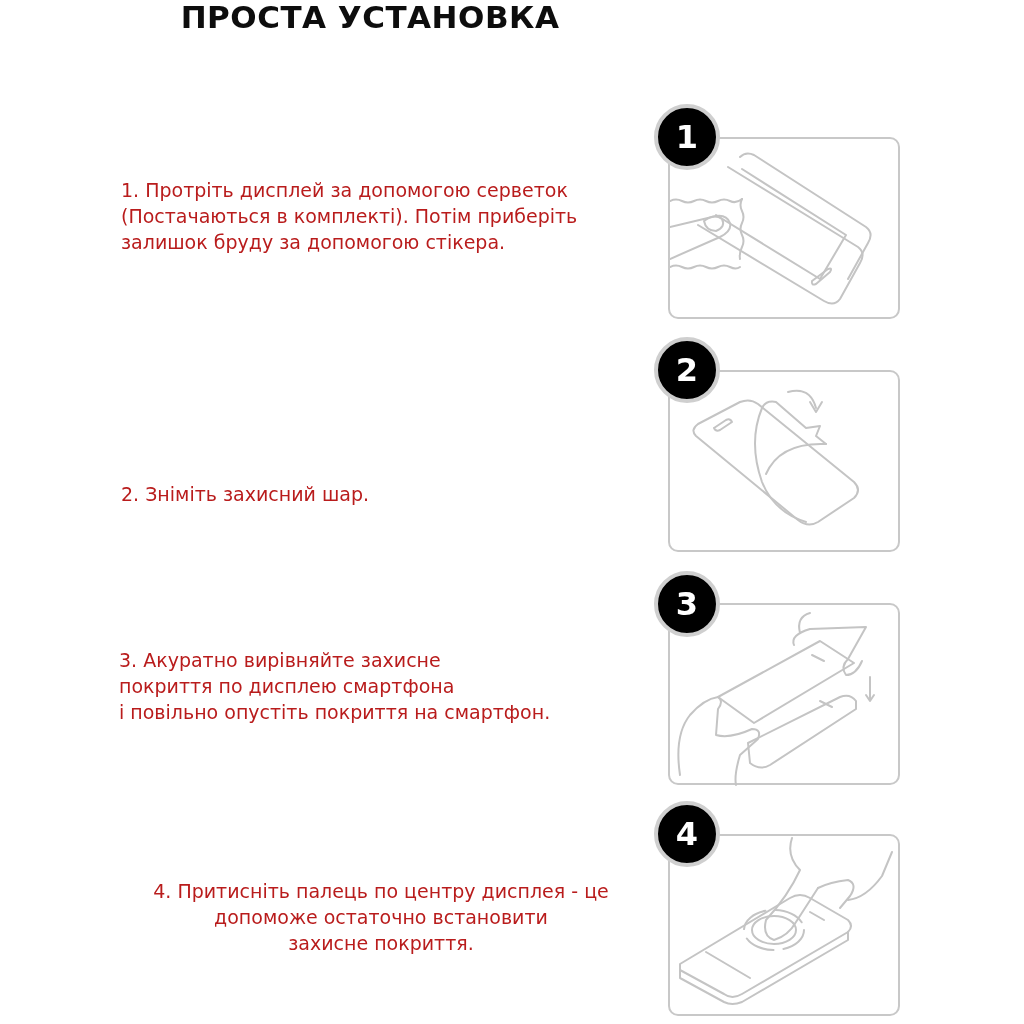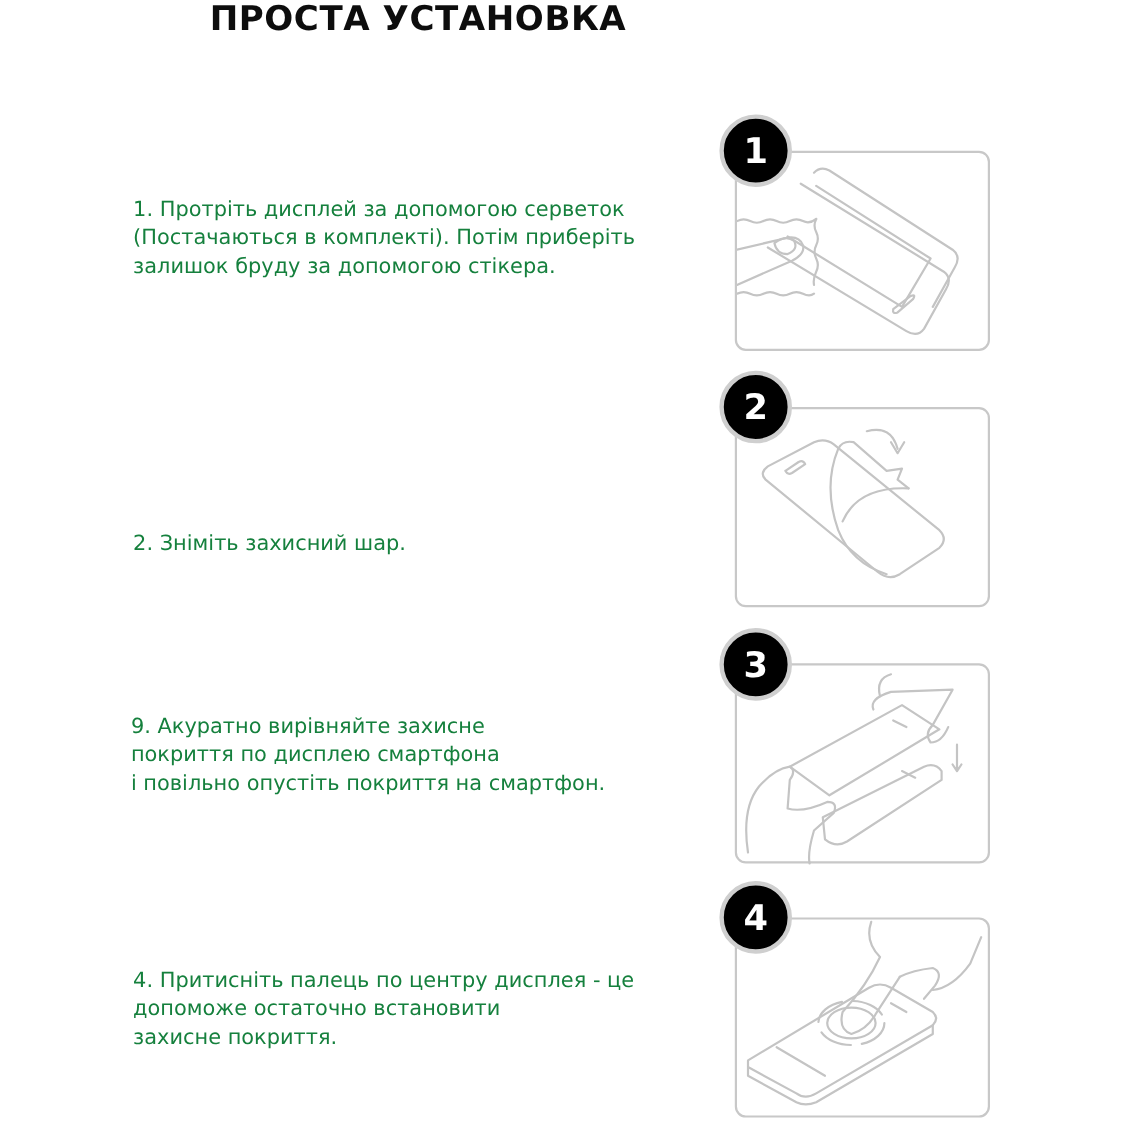--- a/index.html
+++ b/index.html
@@ -1,22 +1,22 @@
 <!DOCTYPE html>
 <html><head>
 <meta charset="utf-8">
 <style>
   html, body { margin: 0; padding: 0; background: #ffffff; }
   body { width: 1024px; height: 1024px; position: relative; overflow: hidden;
          font-family: "DejaVu Sans", "Liberation Sans", sans-serif; color: #1a1a1a; }
-  .title { position: absolute; left: 10px; width: 740px; top: 0px; text-align: center;
+  .title { position: absolute; left: 0; width: 740px; top: 0px; text-align: center;
            font-family: "DejaVu Sans", sans-serif; font-weight: bold; font-size: 31px;
            letter-spacing: 0.5px; color: #0d0d0d; line-height: 34px; }
   .step-text { position: absolute; left: 121px; width: 520px; font-size: 19px; line-height: 26px;
-               color: #15803d; white-space: pre-line; }
+               color: #b91c1c; white-space: pre-line; }
   .panel { position: absolute; left: 668px; width: 232px; height: 182px;
            border: 2px solid #c8c8c8; border-radius: 10px; box-sizing: border-box; background: #fff; }
   .panel svg { position: absolute; left: 0; top: 0; }
   .badge { position: absolute; width: 66px; height: 66px; border-radius: 50%;
            background: #000; border: 4px solid #cfcfcf; box-sizing: border-box;
            color: #fff; font-family: "DejaVu Sans", sans-serif; font-weight: bold; font-size: 32px;
            display: flex; align-items: center; justify-content: center; }
 </style>
 </head>
 <body>
@@ -52,40 +52,40 @@
       <path d="M92 36 Q96 28 106 30 L136 56 L150 54 L146 64 L156 72"></path>
       <path d="M92 36 Q78 70 92 110 Q104 140 136 150"></path>
       <path d="M156 72 Q110 70 96 102"></path>
       <path d="M118 20 Q140 14 146 36"></path>
       <path d="M140 30 L146 40 L152 30"></path>
     </g>
   </svg>
 </div>
 <div class="badge" style="left:654px; top:337px;">2</div>
 
-<div class="step-text" style="top:647px; left:119px;">9. Акуратно вирівняйте захисне
+<div class="step-text" style="top:647px; left:119px;">3. Акуратно вирівняйте захисне
 покриття по дисплею смартфона
 і повільно опустіть покриття на смартфон.</div>
 <div class="panel" style="top:603px;">
   <svg width="232" height="182" viewBox="0 0 232 182">
     <g fill="none" stroke="#c4c4c4" stroke-width="2" stroke-linecap="round" stroke-linejoin="round">
       <path d="M48 92 L150 36 L184 58 L84 118 Z"></path>
       <path d="M142 50 L154 56"></path>
       <path d="M78 138 L170 92 Q180 88 186 96 L186 104 L100 160 Q90 166 80 158 Z"></path>
       <path d="M150 96 L162 102"></path>
       <path d="M130 28 Q126 12 140 8"></path>
       <path d="M124 40 Q120 30 140 24 L196 22 L178 54 Q170 62 176 70 Q186 70 192 56"></path>
       <path d="M200 72 L200 96 M196 90 L200 96 L204 90"></path>
       <path d="M10 170 Q4 130 20 110 Q34 94 48 92 Q54 96 48 104 L46 130 Q60 134 82 124 Q92 124 88 134 L70 150 Q64 170 66 180"></path>
     </g>
   </svg>
 </div>
 <div class="badge" style="left:654px; top:571px;">3</div>
 
-<div class="step-text" style="top:878px;">4. Притисніть палець по центру дисплея - це
+<div class="step-text" style="top:878px;text-align:center;">4. Притисніть палець по центру дисплея - це
 допоможе остаточно встановити
 захисне покриття.</div>
 <div class="panel" style="top:834px;">
   <svg width="232" height="182" viewBox="0 0 232 182">
     <g fill="none" stroke="#c4c4c4" stroke-width="2" stroke-linecap="round" stroke-linejoin="round">
       <path d="M10 128 L120 62 Q130 56 140 62 L178 84 Q184 90 178 96 L72 158 Q62 164 54 158 L10 134 Z"></path>
       <path d="M10 134 L10 142 L54 166 Q62 170 72 166 L178 104 L178 96"></path>
       <path d="M36 116 L80 142"></path>
       <path d="M140 76 L154 84"></path>
       <path d="M122 2 Q116 20 130 34 Q118 60 96 84 Q92 100 104 104 Q118 100 126 86 L148 52"></path>

